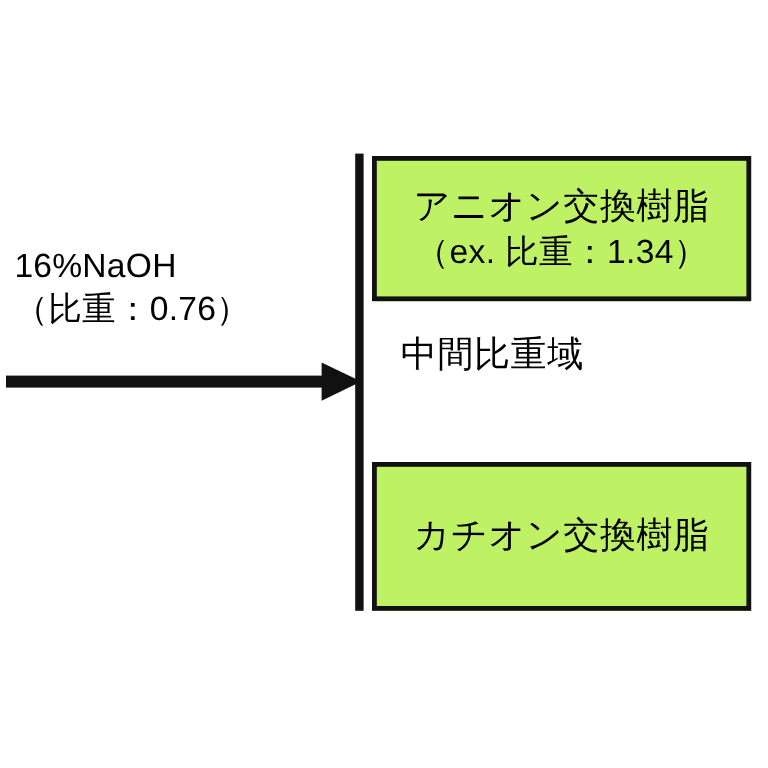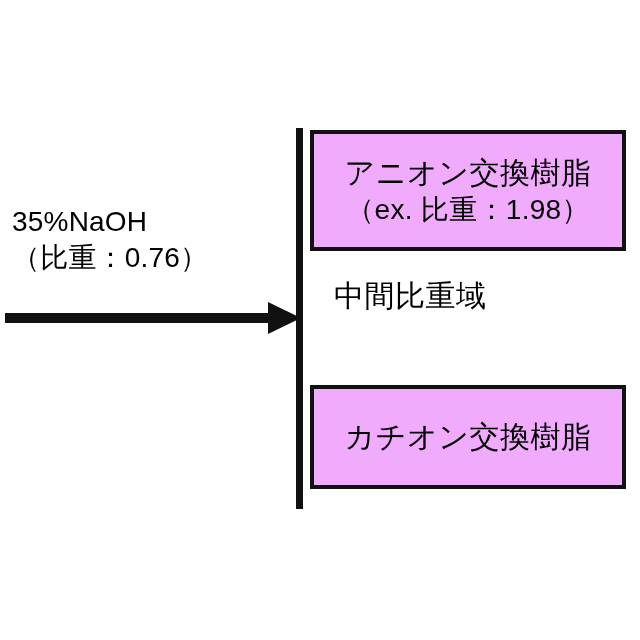--- a/index.html
+++ b/index.html
@@ -78,33 +78,33 @@
     background: #111111;
   }
 
   
   .resin-box {
     position: absolute;
     left: 310px;
     width: 316px;
     box-sizing: border-box;
     border: 4px solid #111111;
-    background: #f0abfc;
+    background: #bef264;
     display: flex;
     flex-direction: column;
     align-items: center;
     justify-content: center;
   }
   .resin-box.anion {
     top: 130px;
     height: 121px;
   }
   .resin-box.cation {
     top: 385px;
-    height: 104px;
+    height: 124px;
   }
   .resin-name {
     display: block;
     font-size: 30px;
     line-height: 1.18;
     letter-spacing: 0.5px;
     white-space: nowrap;
     text-align: center;
   }
   .resin-gravity {
@@ -137,34 +137,34 @@
     letter-spacing: 0.5px;
     white-space: nowrap;
   }
 </style>
 </head>
 <body>
 
 <div id="diagram-canvas">
 
   <div class="feed-label">
-    <span class="feed-line">35%NaOH</span>
+    <span class="feed-line">16%NaOH</span>
     <span class="feed-line">（比重：0.76）</span>
   </div>
 
   <div class="arrow-group">
     <div class="arrow-shaft"></div>
     <div class="arrow-head"></div>
   </div>
 
   <div class="column-bar"></div>
 
   <div class="resin-box anion">
     <span class="resin-name">アニオン交換樹脂</span>
-    <span class="resin-gravity">（ex. 比重：1.98）</span>
+    <span class="resin-gravity">（ex. 比重：1.34）</span>
   </div>
 
   <div class="middle-zone">
     <span class="middle-zone-label">中間比重域</span>
   </div>
 
   <div class="resin-box cation">
     <span class="resin-name">カチオン交換樹脂</span>
   </div>
 

